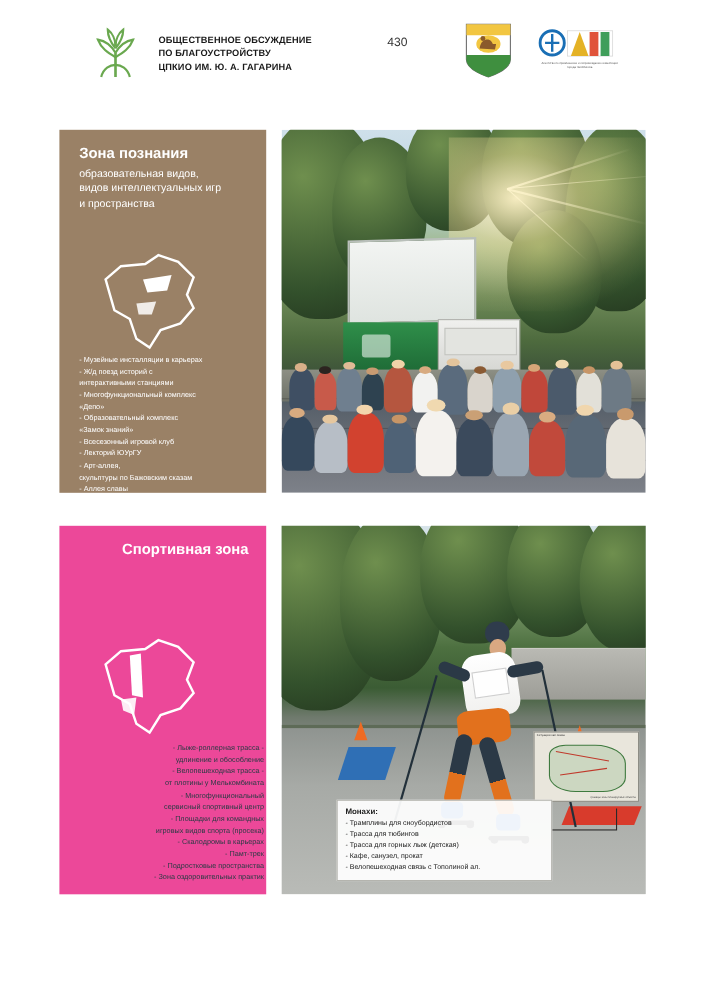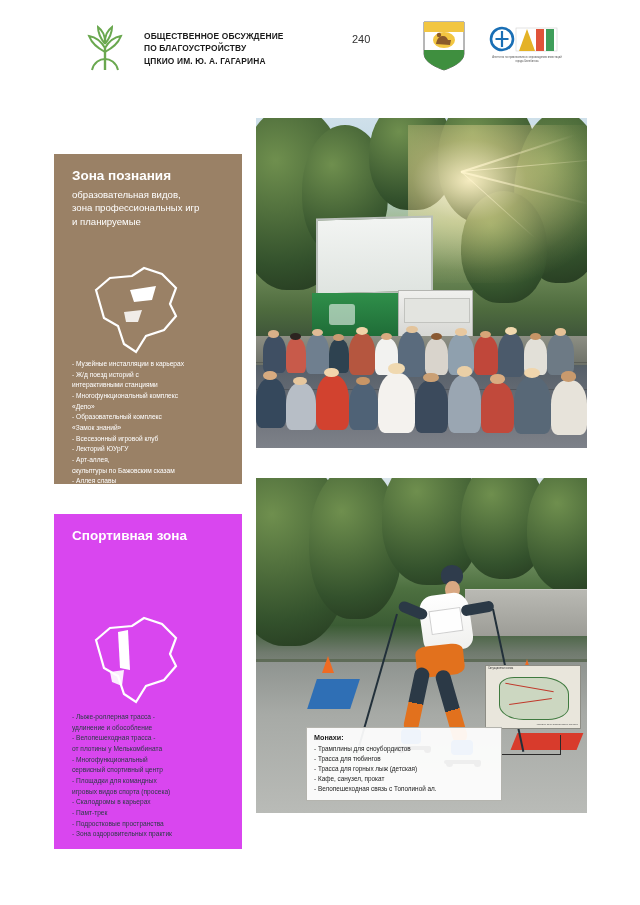--- a/index.html
+++ b/index.html
@@ -76,24 +76,23 @@
   .panel-1 { top: 118px; height: 330px; }
   .panel-2 { top: 478px; height: 335px; }
 
   .panel-left {
     position: absolute;
     left: 0; top: 0;
     width: 188px;
     height: 100%;
     box-sizing: border-box;
     padding: 14px 16px 10px 18px;
-    margin-top: 36px;
   }
   .panel-1 .panel-left { background: #9a8166; }
-  .panel-2 .panel-left { background: #d946ef; }
+  .panel-2 .panel-left { background: #ec4899; text-align: right; }
 
   .panel-right {
     position: absolute;
     right: 0; top: 0;
     width: 331px;
     height: 100%;
     overflow: hidden;
     margin-left: 29px;
   }
 
@@ -403,21 +402,21 @@
       <path d="M16 52 C18 44 24 41 29 41 C34 41 40 44 42 52" fill="none" stroke="#6aa84f" stroke-width="2"></path>
     </svg>
   </div>
 
   <div class="header-title">
     <div>ОБЩЕСТВЕННОЕ ОБСУЖДЕНИЕ</div>
     <div>ПО БЛАГОУСТРОЙСТВУ</div>
     <div>ЦПКиО им. Ю. А. Гагарина</div>
   </div>
 
-  <div class="page-number">240</div>
+  <div class="page-number">430</div>
 
   <div class="crest">
     <svg viewBox="0 0 44 52" width="44" height="52">
       <path d="M2 2 H42 V34 C42 44 22 50 22 50 C22 50 2 44 2 34 Z" fill="#ffffff" stroke="#6e6e6e" stroke-width="1"></path>
       <path d="M2 2 H42 V12 H2 Z" fill="#f2c641"></path>
       <path d="M2 30 H42 V34 C42 44 22 50 22 50 C22 50 2 44 2 34 Z" fill="#3f8f3f"></path>
       <ellipse cx="22" cy="20" rx="11" ry="8" fill="#f2c641"></ellipse>
       <path d="M14 24 c1-6 4-8 7-8 c3 0 4 2 5 4 l3 0 l-1 5 z" fill="#8a5a2b"></path>
       <circle cx="17" cy="15" r="2.2" fill="#8a5a2b"></circle>
     </svg>
@@ -437,22 +436,22 @@
 сопровождению инвестиций
 города Челябинска</div>
 </div>
 
 <div class="panel panel-1">
 
   <div class="panel-left">
     <div class="zone-title">Зона познания</div>
     <div class="zone-sub">
       <div>образовательная видов,</div>
-      <div>зона профессиональных игр</div>
-      <div>и планируемые</div>
+      <div>видов интеллектуальных игр</div>
+      <div>и пространства</div>
     </div>
 
     <div class="zone-map">
       <svg viewBox="0 0 108 100" width="108" height="100">
         <path d="M12 30 L26 18 L48 16 L60 8 L78 14 L92 28 L86 44 L92 56 L80 70 L62 76 L52 92 L40 84 L34 66 L20 58 L16 44 Z" fill="none" stroke="#ffffff" stroke-width="2.2"></path>
         <path d="M46 30 L72 26 L68 40 L50 42 Z" fill="#ffffff"></path>
         <path d="M40 52 L58 50 L54 62 L42 62 Z" fill="#ffffff" opacity="0.85"></path>
       </svg>
     </div>
 

